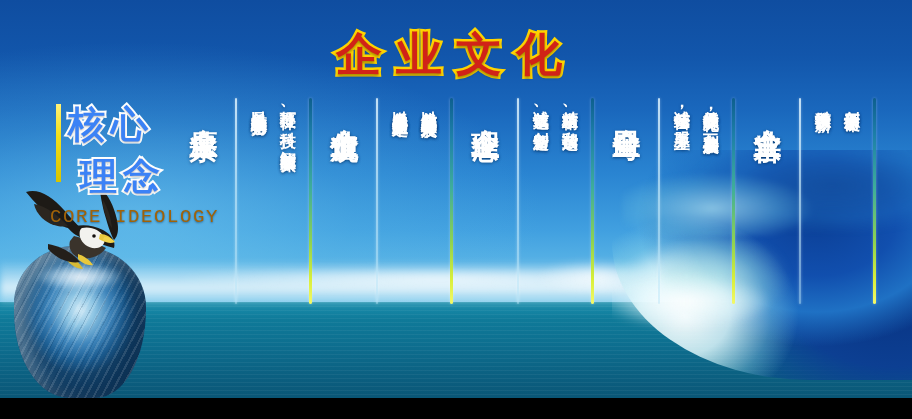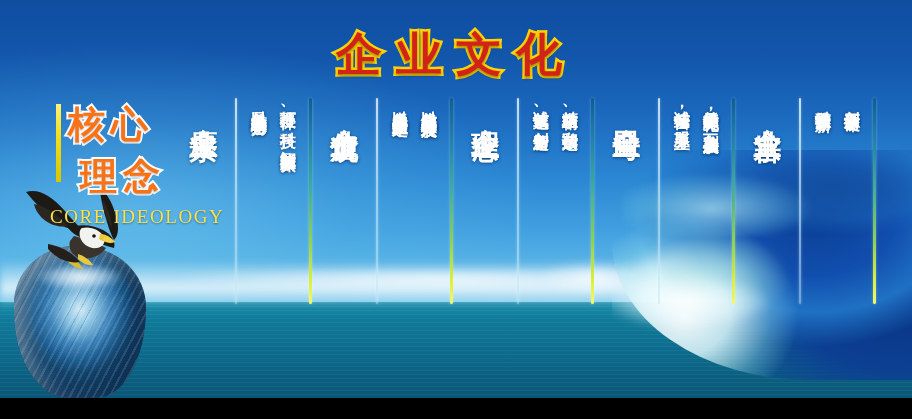--- a/index.html
+++ b/index.html
@@ -130,31 +130,31 @@
 
   
   .core{position:absolute;left:44px;top:96px;width:160px;height:150px;}
   .core-bar{
     position:absolute;left:12px;top:8px;width:5px;height:78px;
     background:linear-gradient(180deg,#fff27a 0%,#f4e019 40%,#d8c400 100%);
   }
   .core-l1,.core-l2{
     position:absolute;
     font-family:"DejaVu Sans","Liberation Sans",sans-serif;
-    font-size:37px;font-weight:bold;color:#f97316;
+    font-size:37px;font-weight:bold;color:#3b82f6;
     -webkit-text-stroke:4px #ffffff;paint-order:stroke fill;
     letter-spacing:6px;white-space:nowrap;
     text-shadow:0 1px 2px rgba(0,0,0,.28);
   }
   .core-l1{left:24px;top:4px;}
   .core-l2{left:36px;top:56px;}
   .core-en{
     position:absolute;left:6px;top:110px;
-    font-family:Liberation Serif, serif;
-    font-size:19px;color:#fde047;letter-spacing:1.6px;white-space:nowrap;
+    font-family:Liberation Mono, monospace;
+    font-size:19px;color:#a16207;letter-spacing:1.6px;white-space:nowrap;
     text-shadow:0 1px 2px rgba(0,40,80,.5);
   }
 
   
   .cols{position:absolute;left:178px;top:92px;height:230px;display:flex;align-items:flex-start;}
   .group{display:flex;align-items:flex-start;}
   .vtext{
     writing-mode:vertical-rl;text-orientation:upright;
     color:#ffffff;white-space:nowrap;
     text-shadow:0 1px 3px rgba(0,45,95,.55);

